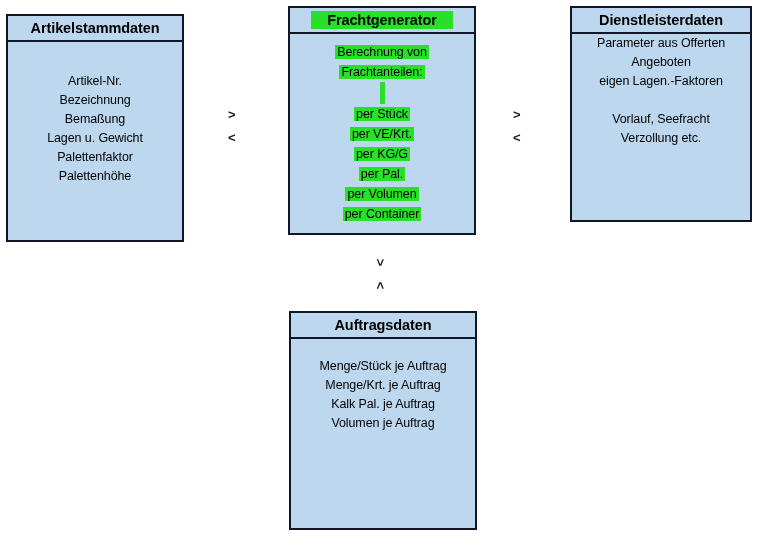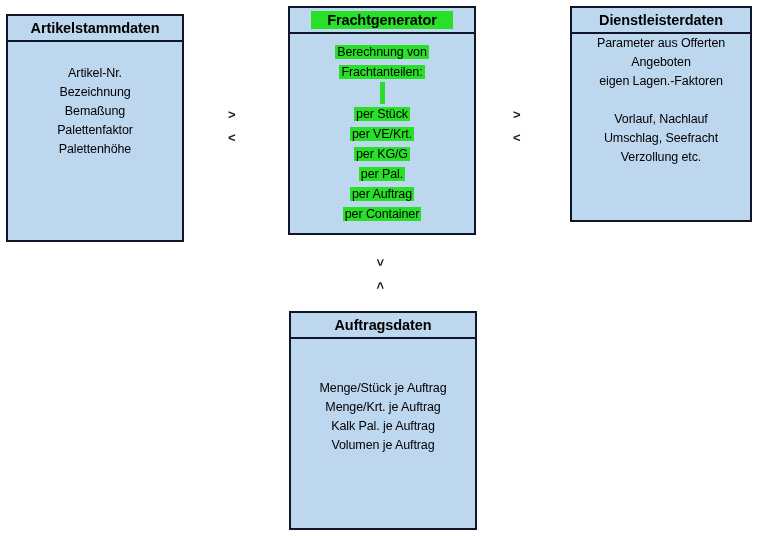--- a/index.html
+++ b/index.html
@@ -78,24 +78,24 @@
     left: 288px; top: 6px; width: 188px; height: 229px;
   }
   #box-dienstleisterdaten {
     left: 570px; top: 6px; width: 182px; height: 216px;
   }
   #box-auftragsdaten {
     left: 289px; top: 311px; width: 188px; height: 219px;
   }
 
   
-  #box-artikelstammdaten .box-body { padding-top: 22px; }
+  #box-artikelstammdaten .box-body { padding-top: 30px; }
   #box-frachtgenerator  .box-body { padding-top: 8px; }
   #box-dienstleisterdaten .box-body { }
-  #box-auftragsdaten     .box-body { padding-top: 40px; justify-content: space-between; }
+  #box-auftragsdaten     .box-body { padding-top: 18px; justify-content: space-between; }
 
   
   #box-frachtgenerator .line { line-height: 20px; }
   #box-frachtgenerator .gap-connector {
     width: 5px;
     height: 22px;
     background: #29e029;
     margin: 0 auto;
   }
   #box-frachtgenerator .intro { margin-bottom: 0px; }
@@ -138,20 +138,21 @@
 <div id="canvas">
 
   <div class="box" id="box-artikelstammdaten">
     <div class="box-header">
       <span class="box-title">Artikelstammdaten</span>
     </div>
     <div class="box-body">
       <div class="line">Artikel-Nr.</div>
       <div class="line">Bezeichnung</div>
       <div class="line">Bemaßung</div>
+      <div class="line">Lagen u. Gewicht</div>
       <div class="line">Palettenfaktor</div>
       <div class="line">Palettenhöhe</div>
     </div>
   </div>
 
   <div class="connector horizontal" id="conn-left">
     <span class="chev">&gt;</span>
     <span class="chev">&lt;</span>
   </div>
 
@@ -173,21 +174,21 @@
       <div class="line">
         <span class="hl">per VE/Krt.</span>
       </div>
       <div class="line">
         <span class="hl">per KG/G</span>
       </div>
       <div class="line">
         <span class="hl">per Pal.</span>
       </div>
       <div class="line">
-        <span class="hl">per Auftrag</span>
+        <span class="hl">per Volumen</span>
       </div>
       <div class="line">
         <span class="hl">per Container</span>
       </div>
     </div>
   </div>
 
   <div class="connector horizontal" id="conn-right">
     <span class="chev">&gt;</span>
     <span class="chev">&lt;</span>
@@ -195,22 +196,21 @@
 
   <div class="box" id="box-dienstleisterdaten">
     <div class="box-header">
       <span class="box-title">Dienstleisterdaten</span>
     </div>
     <div class="box-body">
       <div class="line">Parameter aus Offerten</div>
       <div class="line">Angeboten</div>
       <div class="line">eigen Lagen.-Faktoren</div>
       <div class="line spacer">&nbsp;</div>
-      <div class="line">Vorlauf, Nachlauf</div>
-      <div class="line">Umschlag, Seefracht</div>
+      <div class="line">Vorlauf, Seefracht</div>
       <div class="line">Verzollung etc.</div>
     </div>
   </div>
 
   <div class="connector vertical" id="conn-bottom">
     <span class="chev">&gt;</span>
     <span class="chev">&lt;</span>
   </div>
 
   <div class="box" id="box-auftragsdaten">

